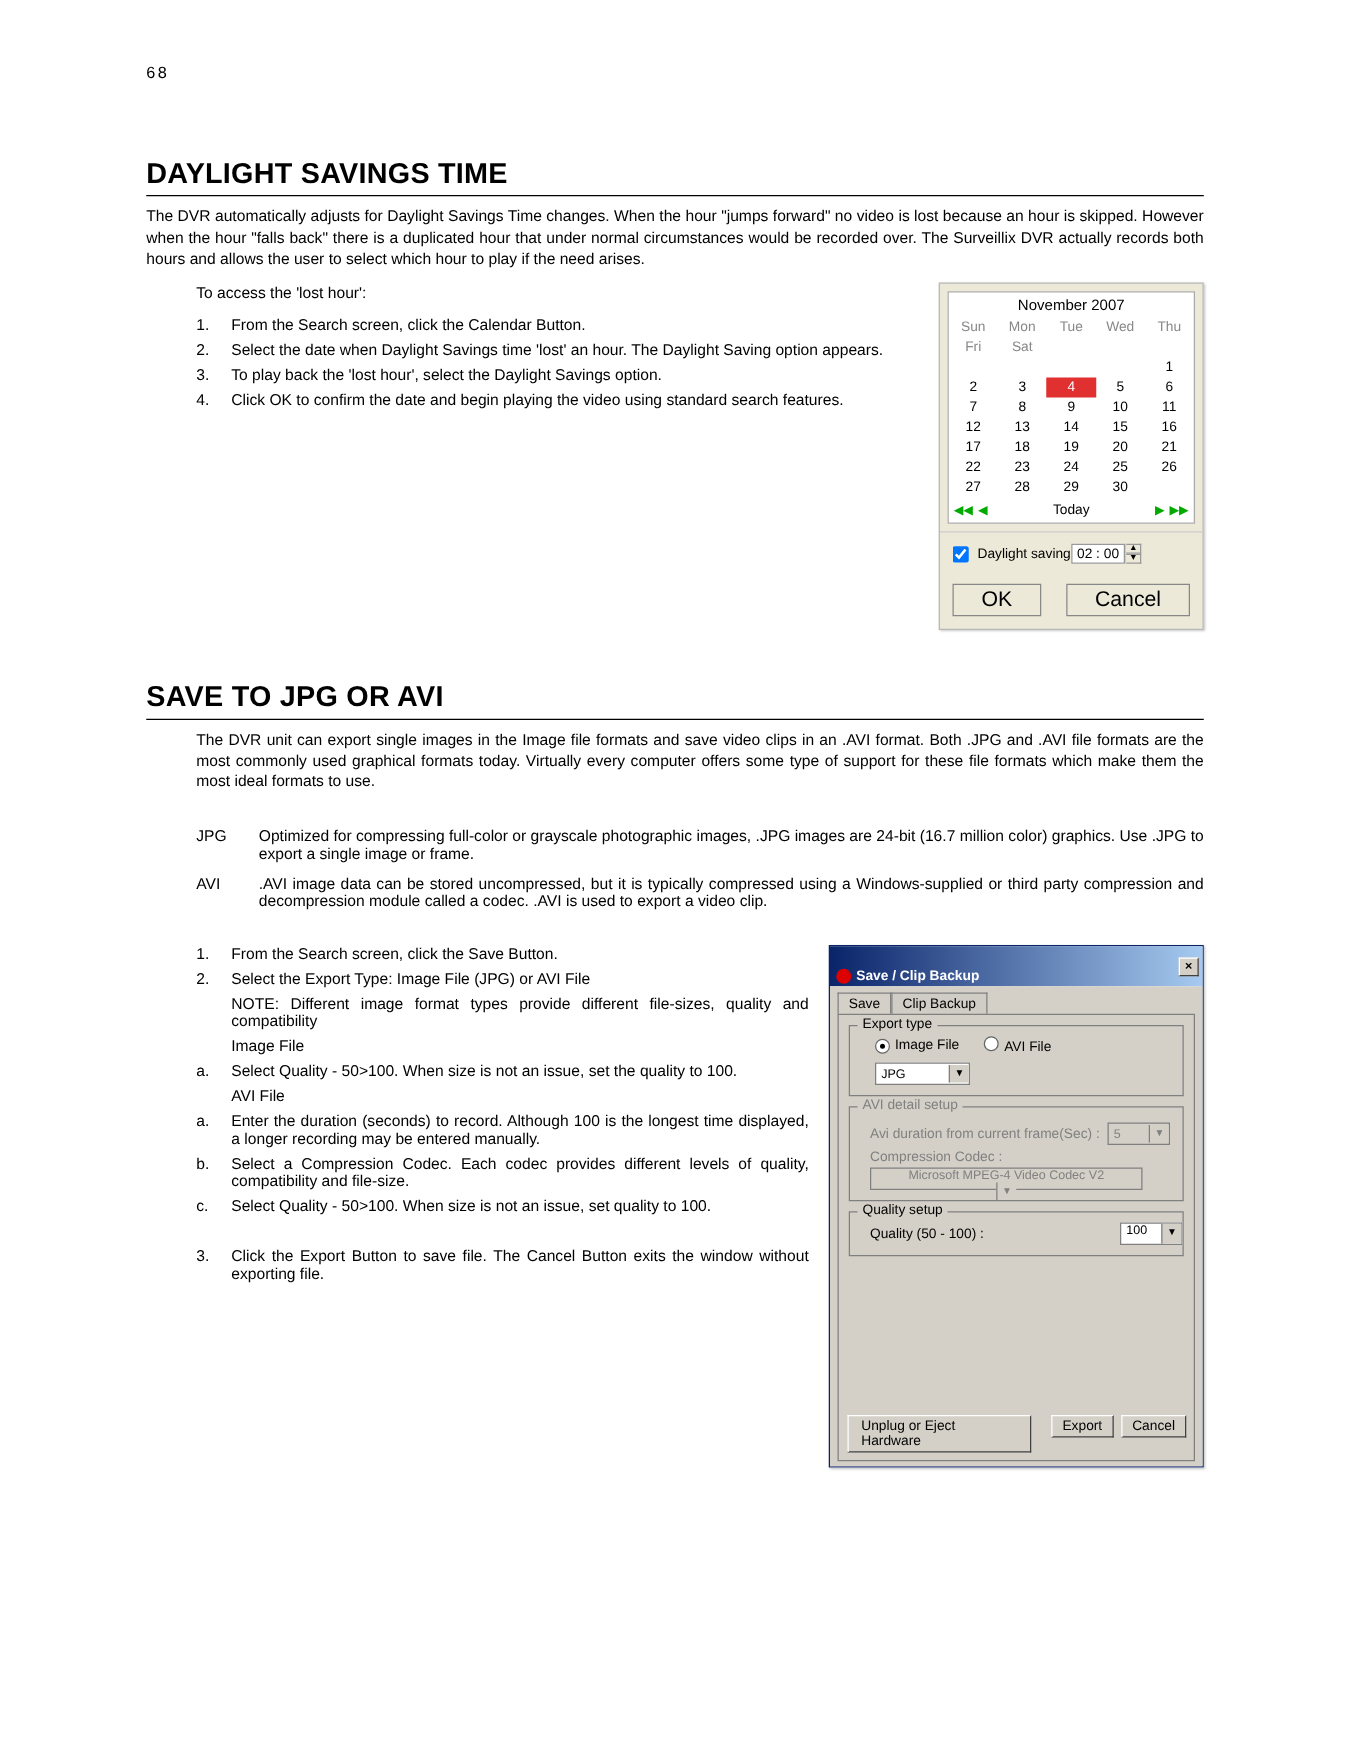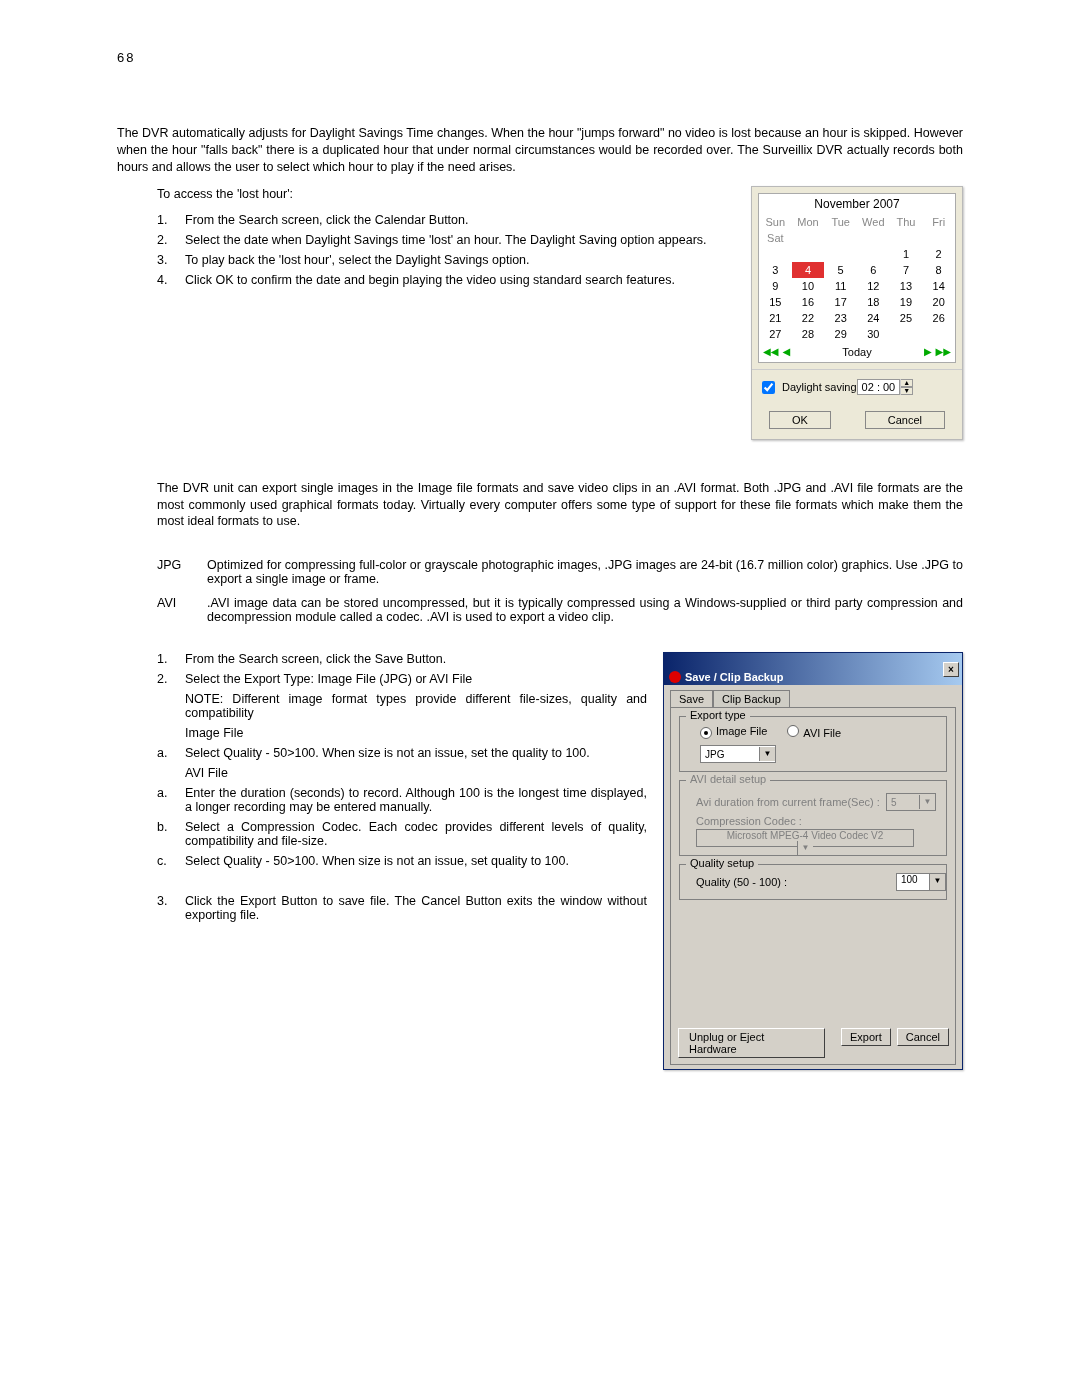--- a/index.html
+++ b/index.html
@@ -54,35 +54,35 @@
     flex: none;
     width: 210px;
     background: #ece9d8;
     border: 1px solid #b9b9b9;
     font-size: 11px;
     font-family: Arial, sans-serif;
     box-shadow: 1px 1px 2px rgba(0,0,0,0.25);
   }
   .cal-inner { margin: 6px; background: #fff; border: 1px solid #aaa; }
   .cal-title { text-align: center; font-size: 12px; padding: 3px 0; }
-  .cal-grid { display: grid; grid-template-columns: repeat(6, 1fr); text-align: center; font-size: 11px; }
+  .cal-grid { display: grid; grid-template-columns: repeat(5, 1fr); text-align: center; font-size: 11px; }
   .cal-grid div { padding: 2px 0; }
   .cal-head { color: #888; }
   .cal-cell {}
   .cal-cell.sel { background: #e03030; color: #fff; }
   .cal-nav { display: flex; align-items: center; justify-content: space-between; padding: 4px 4px; }
   .cal-nav .arrows { display: flex; gap: 4px; color: #0a0; font-size: 10px; }
   .cal-nav .today { flex: 1; text-align: center; }
   .cal-row2 { display: flex; align-items: center; justify-content: flex-start; padding: 8px 6px; border-top: 1px solid #ccc; }
   .cal-row2 .chk { display: flex; align-items: center; gap: 4px; }
   .time-field { border: 1px solid #999; padding: 1px 4px; font-size: 11px; background: #fff; }
   .spinner { width: 12px; display: inline-block; text-align: center; line-height: 6px; font-size: 7px; border-left: 1px solid #ccc; }
   .spinner .up, .spinner .down { display:block; height:6px; border:1px solid #999; border-left:none; background:#ece9d8; }
   .cal-btns { display: flex; justify-content: space-around; padding: 6px 10px 10px; gap: 20px; }
-  .cal-btn { background: #ece9d8; border: 1px solid #888; padding: 2px 22px; font-size: 11px; }
+  .cal-btn { background: #ece9d8; border: 1px solid #888; padding: 2px 22px; font-size: 17px; }
 
   
   .dialog {
     flex: none;
     width: 298px;
     border: 1px solid #0a246a;
     font-family: Tahoma, sans-serif;
     font-size: 11px;
     box-shadow: 1px 1px 2px rgba(0,0,0,0.25);
   }
@@ -135,20 +135,21 @@
   .btn.wide { padding:2px 10px; }
 
   .section-gap { height: 40px; }
 </style>
 </head>
 <body>
 
 <div class="page">
   <div class="page-number">68</div>
 
+  <div class="heading">DAYLIGHT SAVINGS TIME</div>
   <p class="body-text">The DVR automatically adjusts for Daylight Savings Time changes.  When the hour "jumps forward" no video is lost because an hour is skipped.  However when the hour "falls back" there is a duplicated hour that under normal circumstances would be recorded over.  The Surveillix DVR actually records both hours and allows the user to select which hour to play if the need arises.</p>
 
   <div class="flex-row">
     <div class="left-col">
       <p class="body-text indent1">To access the 'lost hour':</p>
       <div class="ol">
         <div class="item">
             <div class="num">1.</div>
             <div class="txt">From the Search screen, click the Calendar Button.</div>
           </div>
@@ -243,20 +244,21 @@
       </div>
       <div class="cal-btns">
         <div class="cal-btn">OK</div>
         <div class="cal-btn">Cancel</div>
       </div>
     </div>
   </div>
 
   <div class="section-gap"></div>
 
+  <div class="heading">SAVE TO JPG OR AVI</div>
   <p class="body-text indent1">The DVR unit can export single images in the Image file formats and save video clips in an .AVI format.  Both .JPG and .AVI file formats are the most commonly used graphical formats today.  Virtually every computer offers some type of support for these file formats which make them the most ideal formats to use.</p>
 
   <div style="height:18px;"></div>
   <div class="def-row">
     <div class="lbl">JPG</div>
     <div class="def">Optimized for compressing full-color or grayscale photographic images, .JPG images are 24-bit (16.7 million color) graphics. Use .JPG to export a single image or frame.</div>
   </div>
   <div class="def-row">
     <div class="lbl">AVI</div>
     <div class="def">.AVI image data can be stored uncompressed, but it is typically compressed using a Windows-supplied or third party compression and decompression module called a codec.  .AVI is used to export a video clip.</div>

